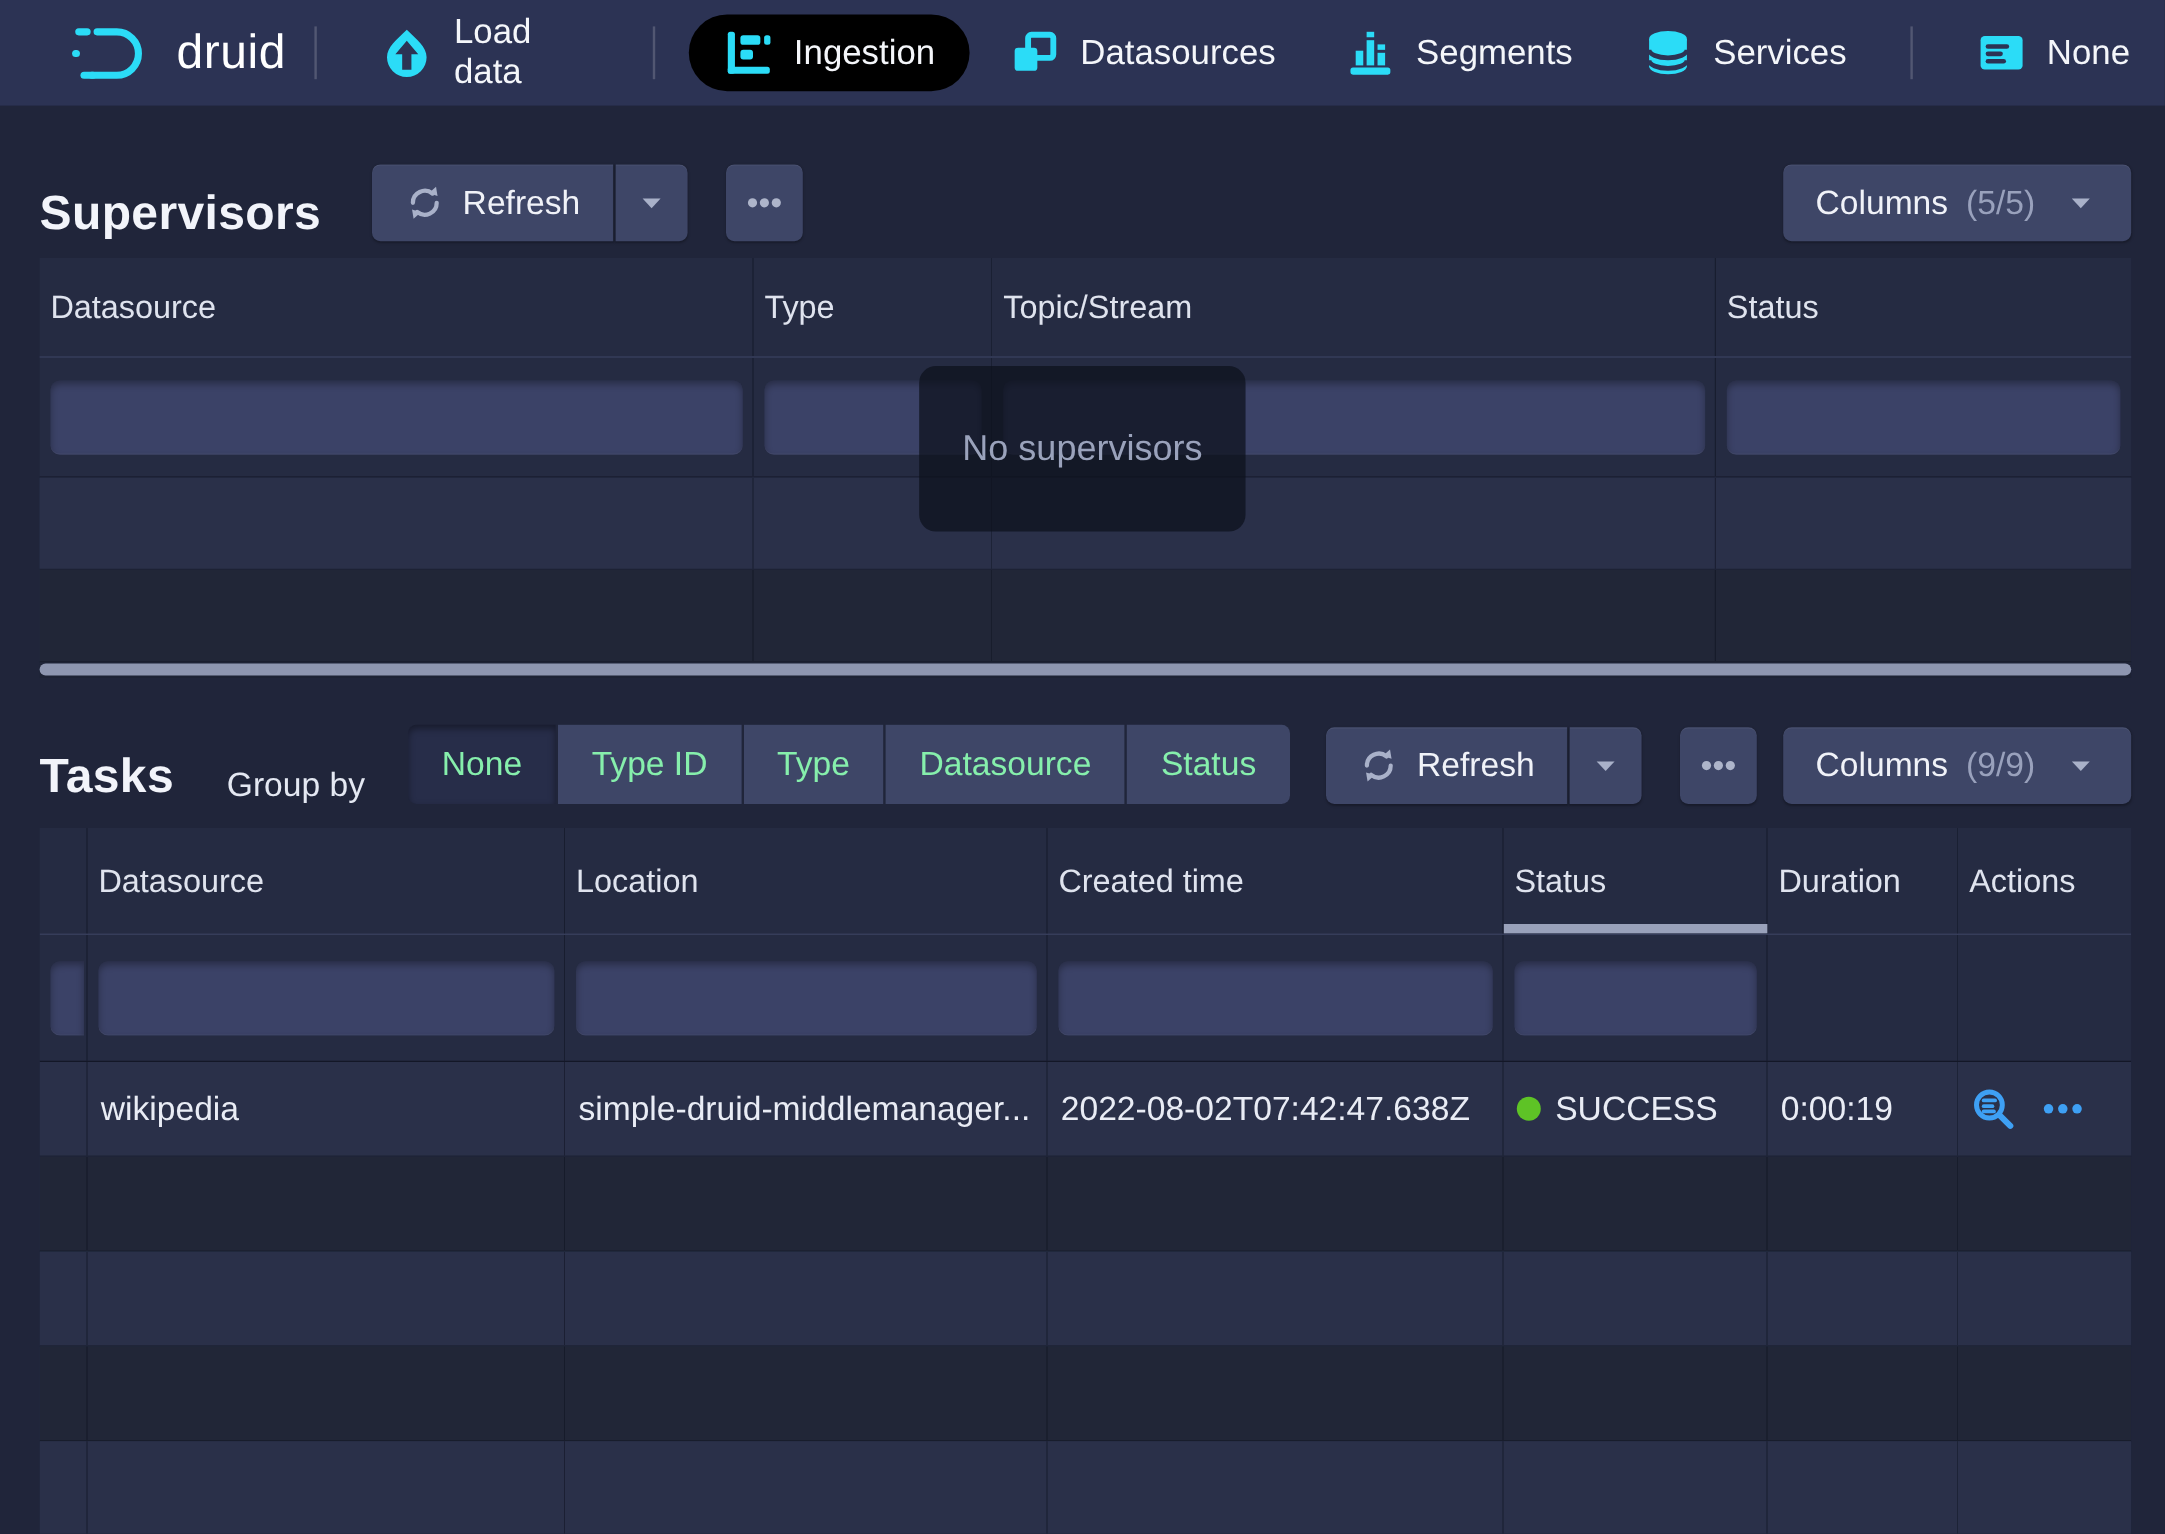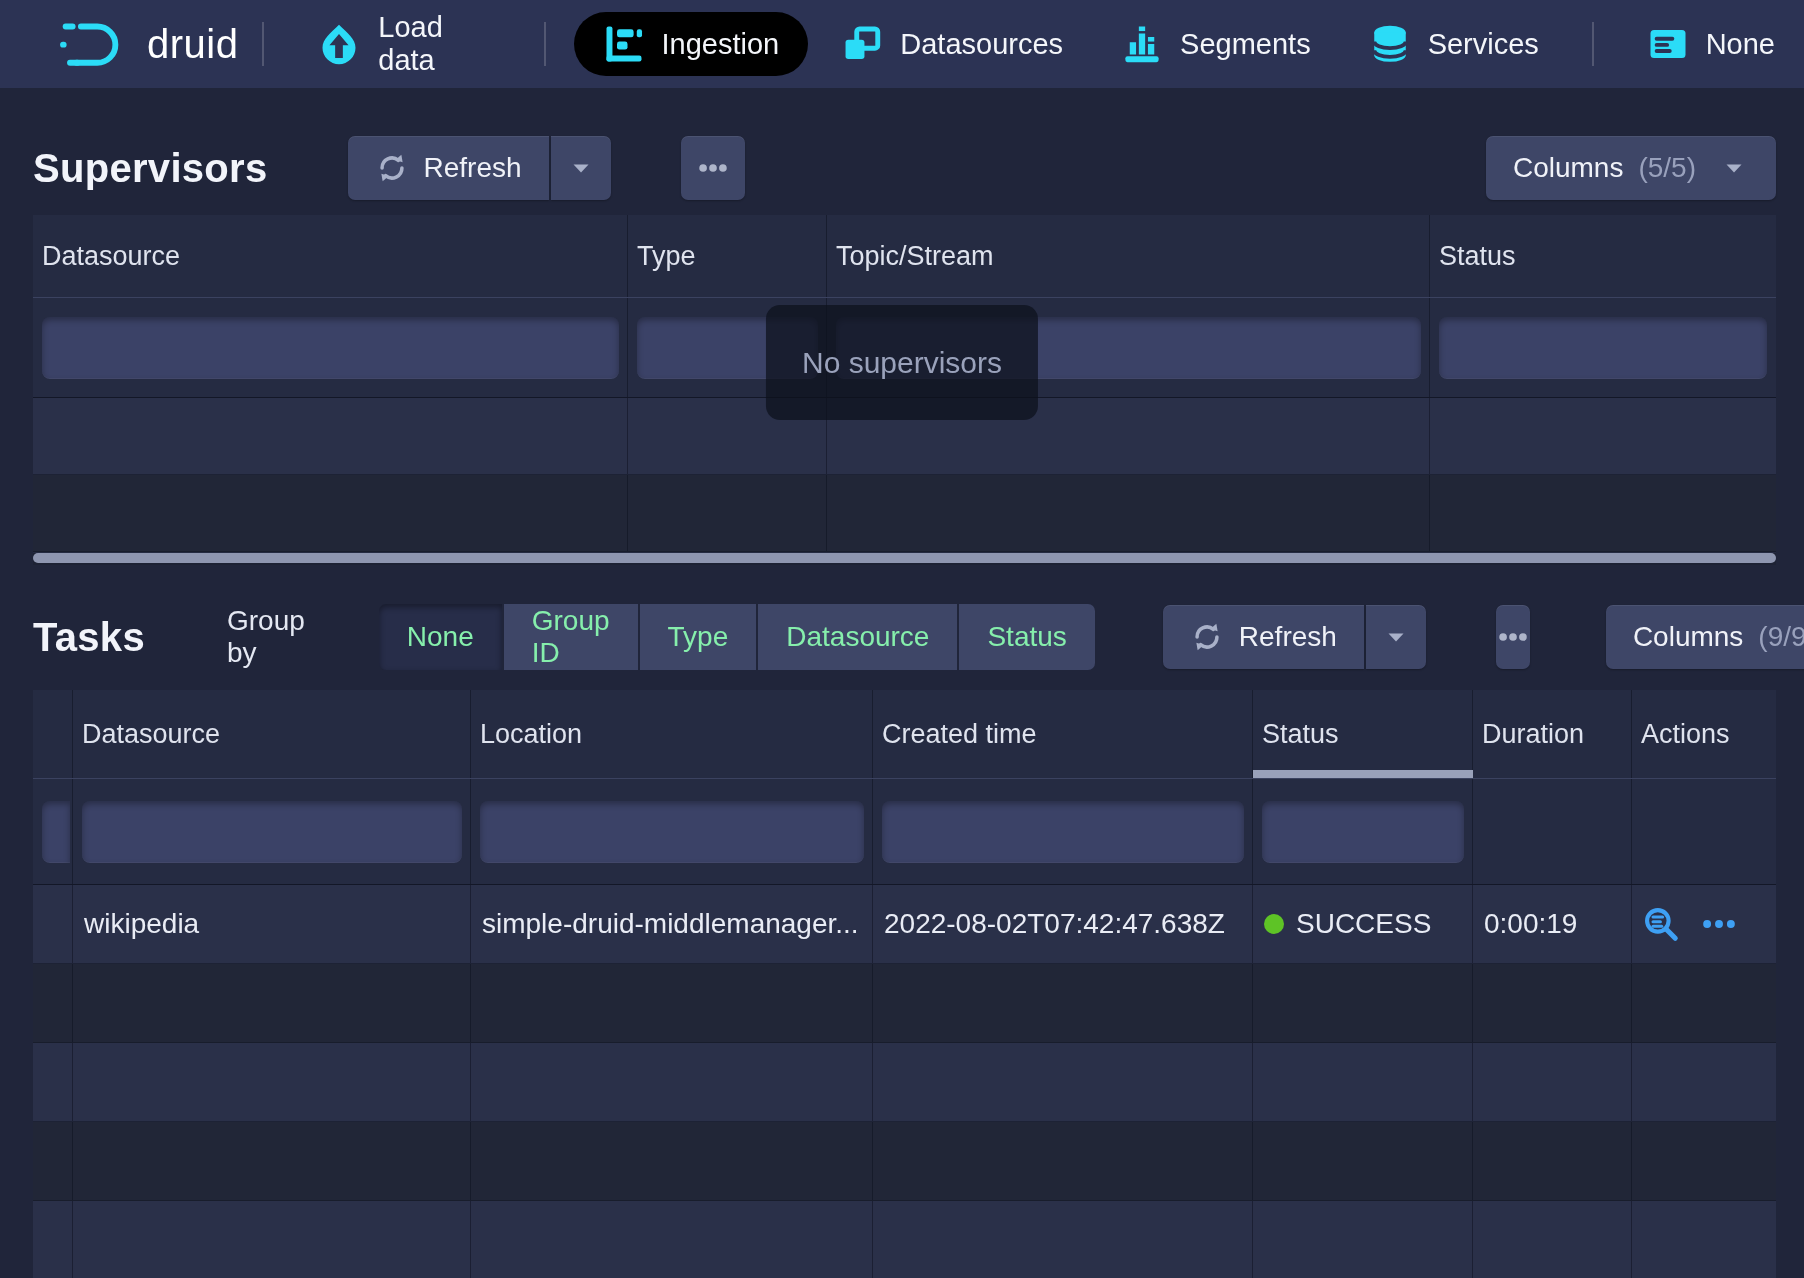--- a/index.html
+++ b/index.html
@@ -13,21 +13,21 @@
   .nav{position:absolute;top:0;left:0;width:1804px;height:88px;background:#2c3354;
        display:flex;align-items:center;padding-left:59px;box-sizing:border-box;}
   .brand{display:flex;align-items:center;gap:18px;}
   .brand-text{font-size:40px;color:#ffffff;letter-spacing:.5px;}
   .nav-divider{width:2px;height:44px;background:rgba(255,255,255,.18);margin:0 24px;}
   .nav-item{display:flex;align-items:center;gap:17px;padding:0 29px;height:88px;
             font-size:29px;color:#f4f6fa;cursor:pointer;}
   .nav-item.active{height:64px;background:#000000;border-radius:32px;margin:0 4px;}
   .nav-item svg{flex:none;}
   
-  .toolbar{position:absolute;left:33px;right:28px;height:66px;display:flex;align-items:center;gap:38px;}
+  .toolbar{position:absolute;left:33px;right:28px;height:66px;display:flex;align-items:flex-end;}
   .page-title{font-size:40px;font-weight:600;color:#f2f4fa;letter-spacing:.3px;}
   .btn{display:flex;align-items:center;gap:15px;height:64px;padding:0 27px;
        background:#3e4667;border-radius:7px;font-size:28px;color:#f0f2f8;cursor:pointer;
        box-shadow:inset 0 1px 0 rgba(255,255,255,.07),0 1px 2px rgba(0,0,0,.28);}
   .btn-group{display:flex;gap:2px;}
   .btn-group .btn:first-child{border-top-right-radius:0;border-bottom-right-radius:0;}
   .btn-group .btn:last-child{border-top-left-radius:0;border-bottom-left-radius:0;}
   .btn.caret-btn{width:60px;padding:0;justify-content:center;}
   .btn.icon-btn{width:64px;padding:0;justify-content:center;}
   .seg-group{display:flex;gap:2px;border-radius:7px;}
@@ -64,21 +64,21 @@
   .t-c0{width:40px;} .t-c1{width:398px;} .t-c2{width:402px;} .t-c3{width:380px;}
   .t-c4{width:220px;} .t-c5{width:159px;} .t-c6{width:144px;}
   .sup-row{height:76px;} .task-row{height:78px;}
   .sup-filter{height:99px;} .task-filter{height:105px;}
   .sup-head{height:82px;} .task-head{height:88px;}
   
   .status-dot{width:20px;height:20px;border-radius:50%;background:#5ec326;margin-right:12px;flex:none;}
   .actions-cell{gap:20px;padding-left:10px;}
   
   .empty-overlay{position:absolute;top:305px;left:50%;transform:translateX(-50%);
-        height:115px;padding:0 36px;background:rgba(13,16,28,.72);border-radius:14px;
+        height:138px;padding:0 36px;background:rgba(13,16,28,.72);border-radius:14px;
         display:flex;align-items:center;font-size:30px;color:#9aa2bb;}
   .spacer{flex:1;}
 </style>
 </head>
 <body>
 
 <div class="nav">
   <div class="brand">
     <svg width="70" height="48" viewBox="0 0 32 22">
       <g stroke="#2bdcf7" stroke-width="2.7" stroke-linecap="round" fill="none">
@@ -239,21 +239,21 @@
   </div>
 </div>
 
 <div class="empty-overlay">No supervisors</div>
 
 <div class="toolbar" style="top:604px;">
   <div class="page-title" style="margin-right:44px;">Tasks</div>
   <div class="group-by-label" style="margin-right:36px;">Group by</div>
   <div class="seg-group">
     <div class="seg active">None</div>
-    <div class="seg">Group ID</div>
+    <div class="seg">Type ID</div>
     <div class="seg">Type</div>
     <div class="seg">Datasource</div>
     <div class="seg">Status</div>
   </div>
   <div class="btn-group" style="margin-left:30px;">
     <div class="btn">
       <svg width="34" height="34" viewBox="0 0 24 24">
         <g fill="none" stroke="#a9b1c9" stroke-width="2.5" stroke-linecap="round">
           <path d="M5 12 A7 7 0 0 1 16.5 6.6"></path>
           <path d="M19 12 A7 7 0 0 1 7.5 17.4"></path>

